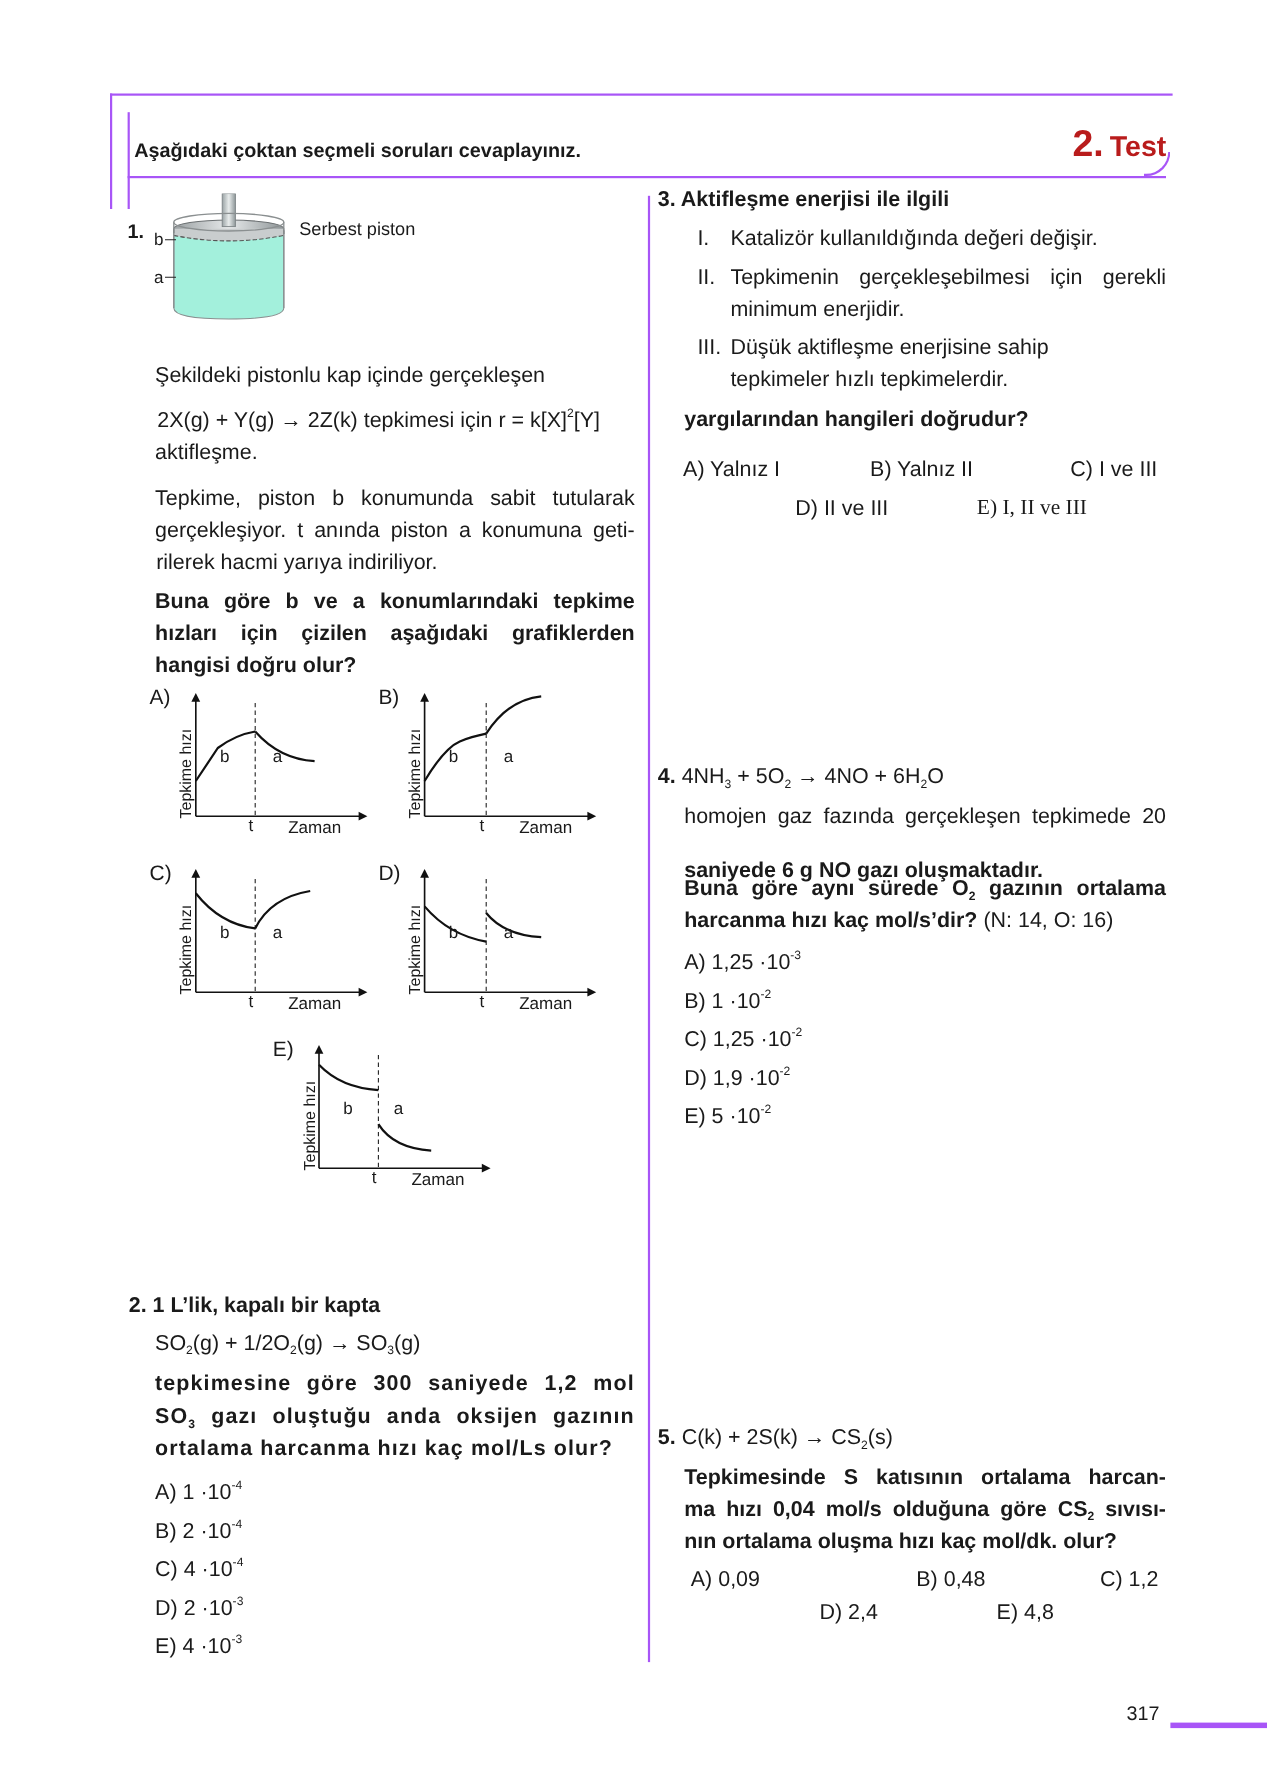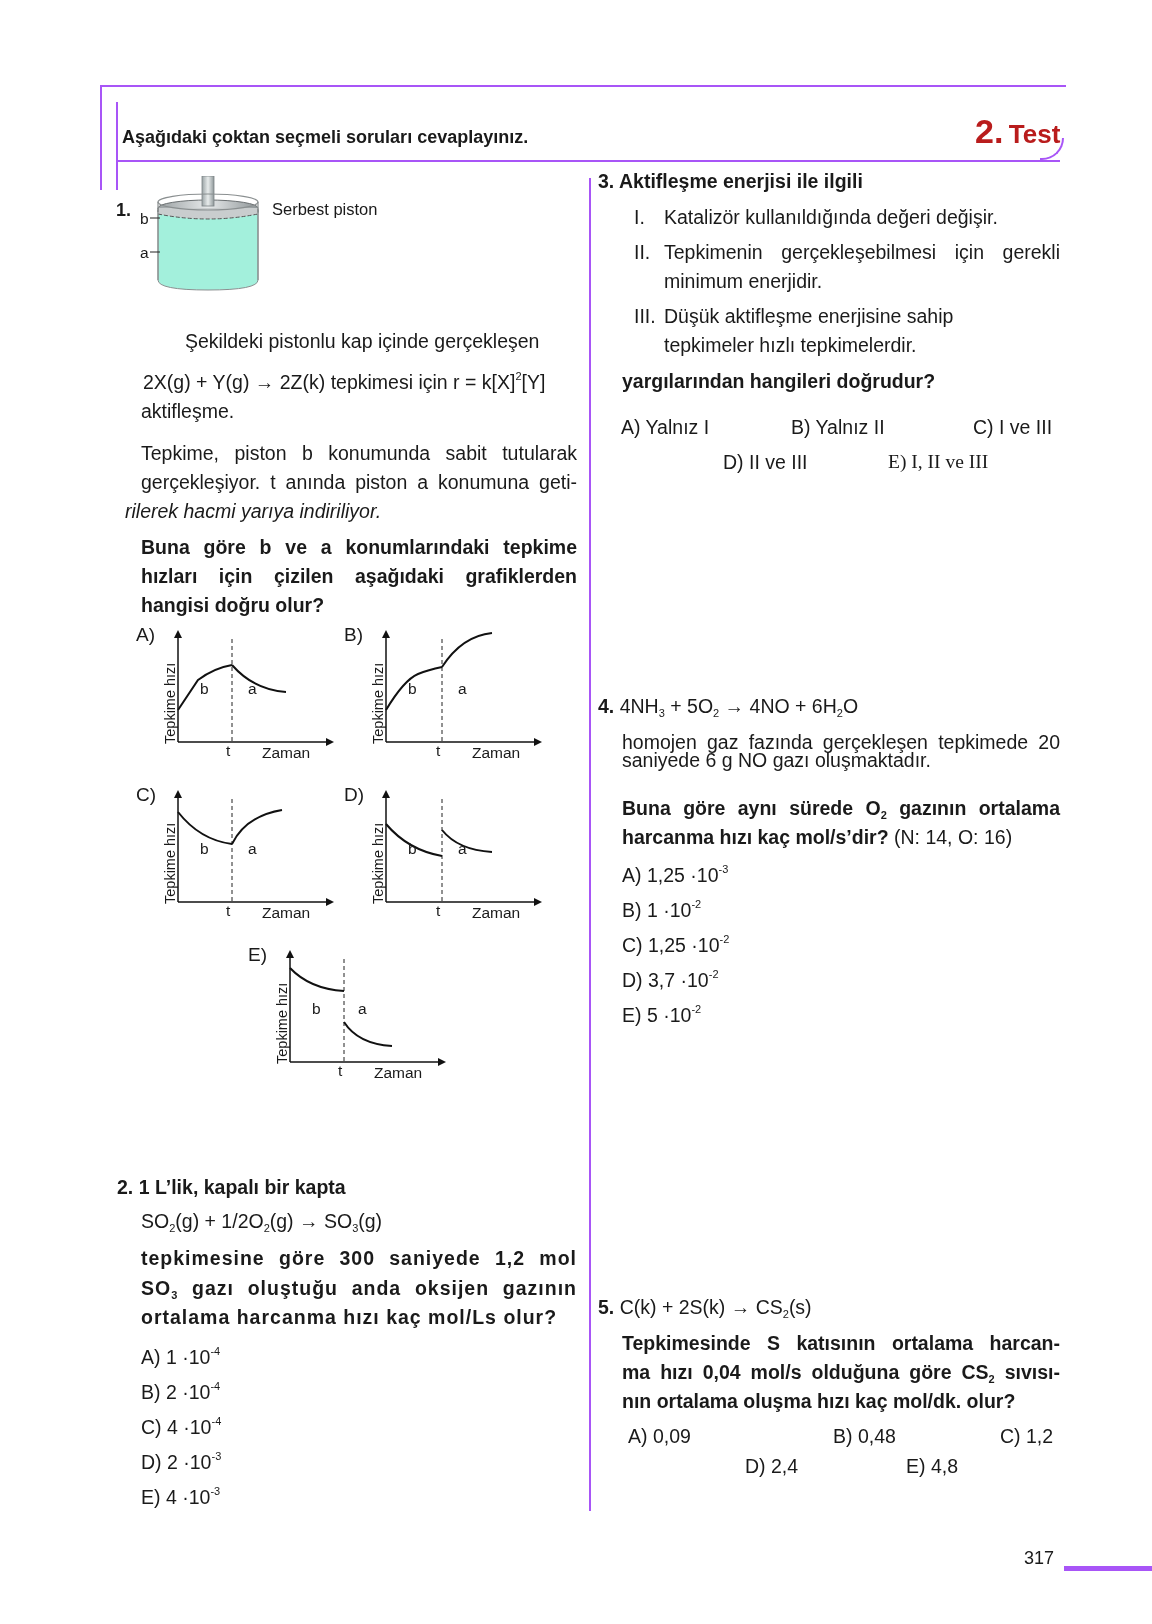--- a/index.html
+++ b/index.html
@@ -81,27 +81,27 @@
     <line x1="108" y1="26" x2="108" y2="104" stroke="#8a8f90" stroke-width="1.2"></line>
 
     <line x1="-4" y1="42" x2="10" y2="42" stroke="#222" stroke-width="1"></line>
     <line x1="-4" y1="76" x2="10" y2="76" stroke="#222" stroke-width="1"></line>
   </svg>
 </div>
 <div class="abs small" style="left:140px;top:210px;">b</div>
 <div class="abs small" style="left:140px;top:244px;">a</div>
 <div class="abs small" style="left:272px;top:200px;font-size:16.5px;">Serbest piston</div>
 
-<div class="abs line" style="left:141px;top:330px;margin-left:44px;">Şekildeki pistonlu kap içinde gerçekleşen</div>
+<div class="abs line" style="left:141px;top:330px;">Şekildeki pistonlu kap içinde gerçekleşen</div>
 <div class="abs line" style="left:143px;top:371px;"><span>2X(g) + Y(g) → 2Z(k) tepkimesi için r = k[X]</span><sup>2</sup><span>[Y]</span></div>
 <div class="abs line" style="left:141px;top:400px;">aktifleşme.</div>
 
 <div class="abs just" style="left:141px;top:442px;width:436px;">Tepkime, piston b konumunda sabit tutularak</div>
 <div class="abs just" style="left:141px;top:471px;width:436px;">gerçekleşiyor. t anında piston a konumuna geti-</div>
-<div class="abs line" style="left:125px;top:500px;font-style:italic;">rilerek hacmi yarıya indiriliyor.</div>
+<div class="abs line" style="left:142px;top:500px;">rilerek hacmi yarıya indiriliyor.</div>
 
 <div class="abs just bold" style="left:141px;top:536px;width:436px;">Buna göre b ve a konumlarındaki tepkime</div>
 <div class="abs just bold" style="left:141px;top:565px;width:436px;">hızları için çizilen aşağıdaki grafiklerden</div>
 <div class="abs line bold" style="left:141px;top:594px;">hangisi doğru olur?</div>
 
 <div class="abs graph" style="left:136px;top:624px;width:240px;height:140px;">
   <span class="abs glabel" style="left:0;top:0;">A)</span>
   <span class="abs axis-y" style="left:26px;top:120px;">Tepkime hızı</span>
   <svg class="abs" style="left:0;top:0" width="240" height="140">
     <line x1="42" y1="118" x2="42" y2="12" stroke="#111" stroke-width="1.5"></line>
@@ -215,29 +215,29 @@
 <div class="abs line" style="left:664px;top:334px;">tepkimeler hızlı tepkimelerdir.</div>
 <div class="abs line bold" style="left:622px;top:370px;">yargılarından hangileri doğrudur?</div>
 <div class="abs line" style="left:621px;top:416px;">A) Yalnız I</div>
 <div class="abs line" style="left:791px;top:416px;">B) Yalnız II</div>
 <div class="abs line" style="left:973px;top:416px;">C) I ve III</div>
 <div class="abs line" style="left:723px;top:451px;">D) II ve III</div>
 <div class="abs line" style="left:888px;top:451px;font-family:Liberation Serif, serif;">E) I, II ve III</div>
 
 <div class="abs line" style="left:598px;top:695px;"><b>4.</b> 4NH<sub>3</sub> + 5O<sub>2</sub> → 4NO + 6H<sub>2</sub>O</div>
 <div class="abs just" style="left:622px;top:731px;width:438px;">homojen gaz fazında gerçekleşen tepkimede 20</div>
-<div class="abs line" style="left:622px;top:749px;">saniyede 6 g NO gazı oluşmaktadır.</div>
+<div class="abs line" style="left:622px;top:780px;font-weight:bold;">saniyede 6 g NO gazı oluşmaktadır.</div>
 <div class="abs just bold" style="left:622px;top:797px;width:438px;"><span>Buna göre aynı sürede O</span><sub>2</sub><span> gazının ortalama</span></div>
 <div class="abs line" style="left:622px;top:826px;"><b>harcanma hızı kaç mol/s’dir?</b> <span>(N: 14, O: 16)</span></div>
 
 <div class="abs" style="left:622px;top:858px;line-height:35px;">
   <div><span>A)</span> <span>1,25</span> ·10<sup>-3</sup></div>
   <div><span>B)</span> <span>1</span> ·10<sup>-2</sup></div>
   <div><span>C)</span> <span>1,25</span> ·10<sup>-2</sup></div>
-  <div><span>D)</span> <span>3,7</span> ·10<sup>-2</sup></div>
+  <div><span>D)</span> <span>1,9</span> ·10<sup>-2</sup></div>
   <div><span>E)</span> <span>5</span> ·10<sup>-2</sup></div>
 </div>
 
 <div class="abs line" style="left:598px;top:1296px;"><b>5.</b> C(k) + 2S(k) → CS<sub>2</sub>(s)</div>
 <div class="abs just bold" style="left:622px;top:1332px;width:438px;">Tepkimesinde S katısının ortalama harcan-</div>
 <div class="abs just bold" style="left:622px;top:1361px;width:438px;"><span>ma hızı 0,04 mol/s olduğuna göre CS</span><sub>2</sub><span> sıvısı-</span></div>
 <div class="abs line bold" style="left:622px;top:1390px;">nın ortalama oluşma  hızı kaç mol/dk. olur?</div>
 <div class="abs line" style="left:628px;top:1425px;">A) 0,09</div>
 <div class="abs line" style="left:833px;top:1425px;">B) 0,48</div>
 <div class="abs line" style="left:1000px;top:1425px;">C) 1,2</div>

